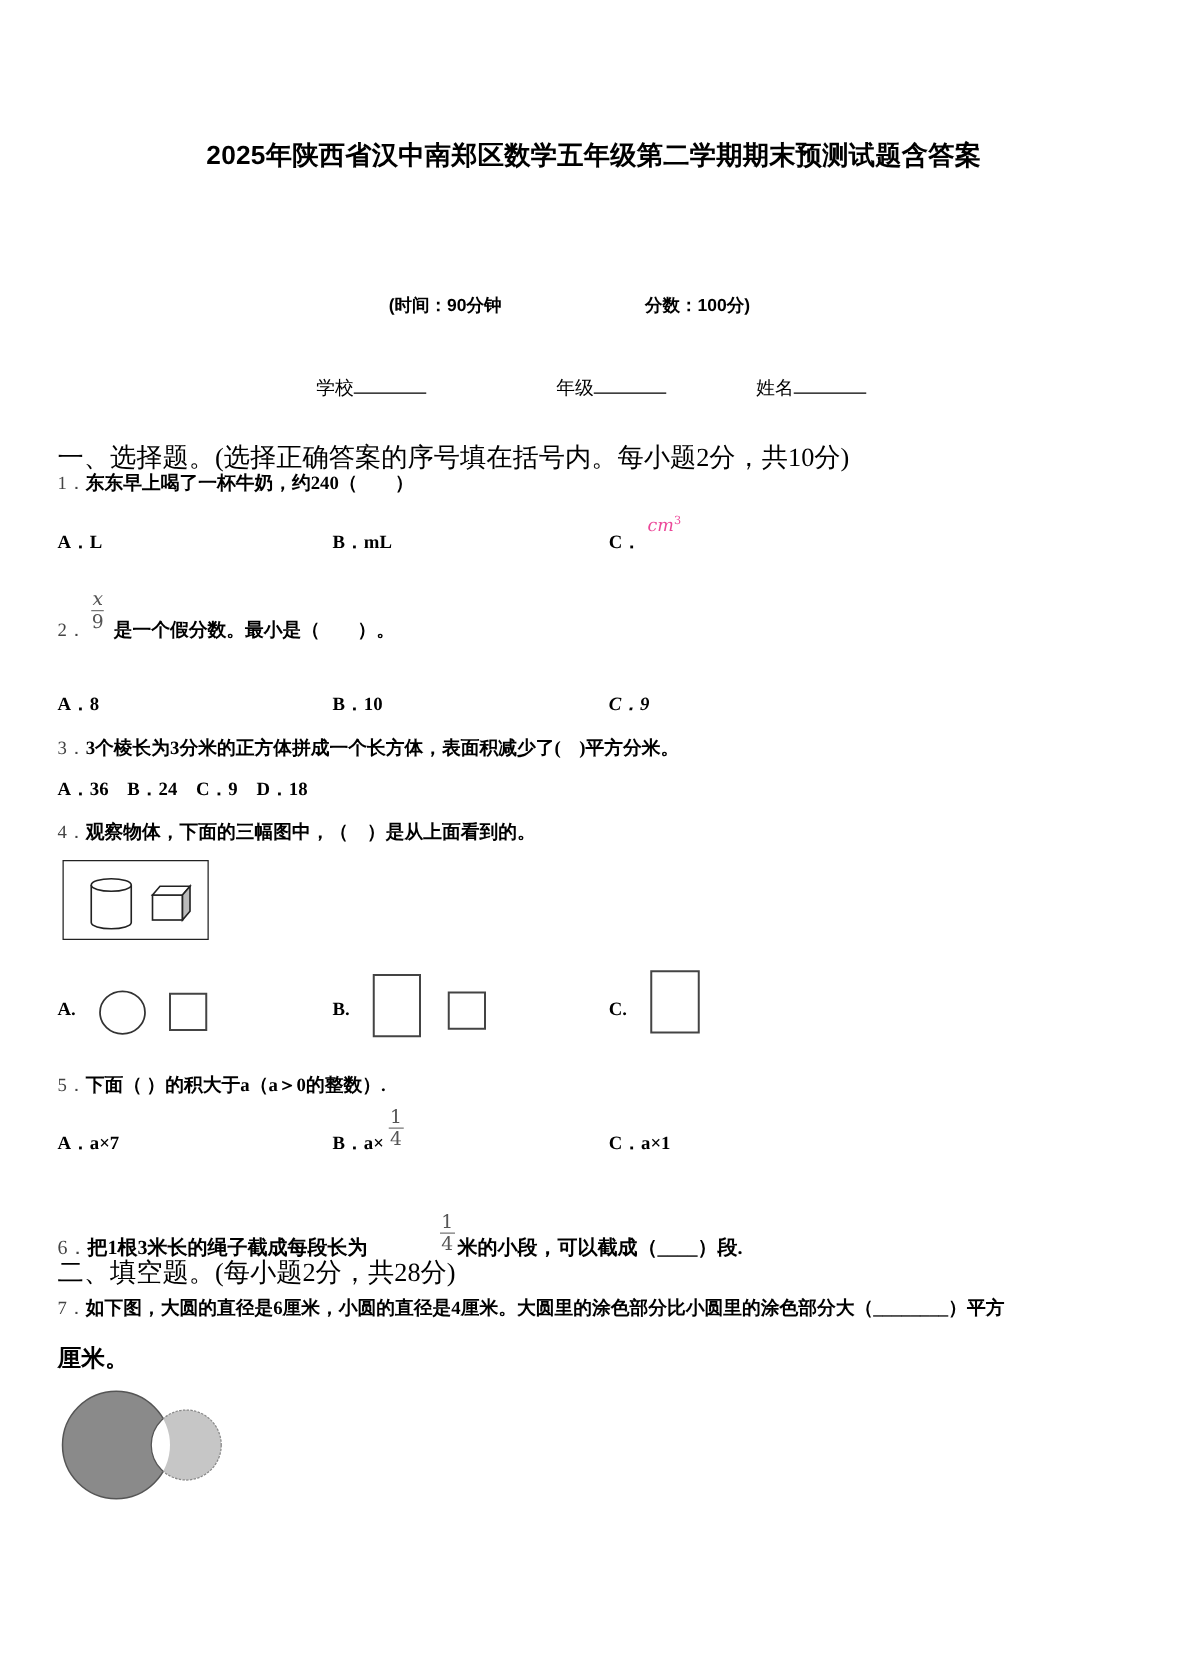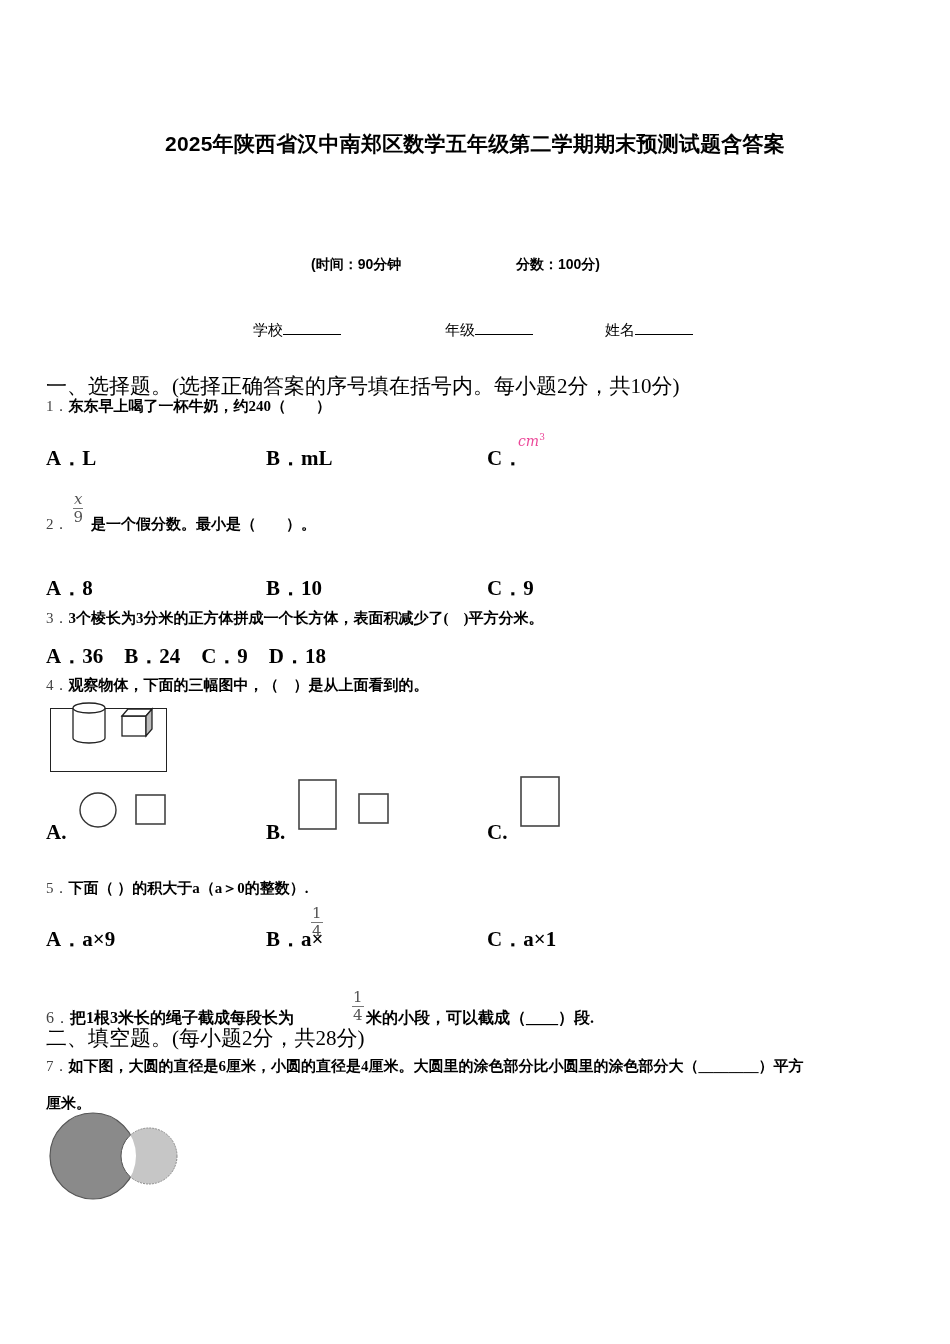--- a/index.html
+++ b/index.html
@@ -1,29 +1,29 @@
 <!DOCTYPE html>
 <html><head>
 <meta charset="utf-8">
 <style>
   html, body { margin: 0; padding: 0; background: #ffffff; }
   body { width: 950px; height: 1344px; position: relative; overflow: hidden;
          font-family: "Liberation Serif", "DejaVu Serif", serif; color: #000; }
-  .abs { position: absolute; white-space: nowrap; margin-top: 20px; }
+  .abs { position: absolute; white-space: nowrap; }
   .title { left: 0; width: 950px; top: 110px; text-align: center;
            font-family: "Liberation Sans", "DejaVu Sans", sans-serif;
            font-weight: bold; font-size: 21px; letter-spacing: 0.2px; }
   .subtitle { top: 236px; font-family: "Liberation Sans", "DejaVu Sans", sans-serif;
               font-weight: bold; font-size: 14px; }
   .info { top: 300px; font-family: "Liberation Sans", "DejaVu Sans", sans-serif; font-size: 15px; }
   .blank { display: inline-block; border-bottom: 1px solid #000; width: 58px; height: 14px; vertical-align: baseline; }
   .sec { font-size: 21px; }
   .q { font-size: 15px; font-weight: bold; }
   .qnum { font-weight: normal; color: #444; }
-  .opt { font-size: 21px; font-weight: bold; }
+  .opt { font-size: 15px; font-weight: bold; }
   .frac { display: inline-block; vertical-align: middle; text-align: center;
           font-family: "DejaVu Serif", serif; font-weight: normal; color: #555; line-height: 1; }
   .frac .n { display: block; border-bottom: 1px solid #777; padding: 0 1px 1px; font-size: 15px; }
   .frac .d { display: block; font-size: 15px; padding-top: 1px; }
   .cm { font-family: "DejaVu Serif", serif; font-style: italic; font-weight: normal; color: #ec4899; font-size: 14px; }
   .cm sup { font-size: 9px; font-style: normal; }
   .fig-box { left: 50px; top: 688px; width: 117px; height: 64px; border: 1.5px solid #222; box-sizing: border-box; }
   svg { position: absolute; overflow: visible; }
 </style>
 </head>
@@ -68,21 +68,21 @@
 <div class="abs" style="left:73px; top:472px;">
   <span class="frac"><span class="n" style="font-style:italic;">x</span><span class="d">9</span></span>
 </div>
 <div class="abs q" style="left:91px; top:495px;font-family:Liberation Serif, serif;">是一个假分数。最小是（　　）。</div>
 <div class="abs opt" style="left:46px; top:554px;">
   <span>A．</span><span>8</span>
 </div>
 <div class="abs opt" style="left:266px; top:554px;text-align:right;">
   <span>B．</span><span>10</span>
 </div>
-<div class="abs opt" style="left:487px; top:554px;">
+<div class="abs opt" style="left:487px; top:554px;font-style:italic;">
   <span>C．</span><span>9</span>
 </div>
 
 <div class="abs q" style="left:46px; top:589px;">
   <span class="qnum">3．</span><span>3个棱长为3分米的正方体拼成一个长方体，表面积减少了(　)平方分米。</span>
 </div>
 <div class="abs opt" style="left:46px; top:622px;">A．36　B．24　C．9　D．18</div>
 
 <div class="abs q" style="left:46px; top:656px;">
   <span class="qnum">4．</span><span>观察物体，下面的三幅图中，（　）是从上面看到的。</span>
@@ -114,21 +114,21 @@
 
 <div class="abs opt" style="left:487px; top:800px;">C.</div>
 <svg style="left:520px; top:775px;" width="45" height="55">
   <rect x="1" y="2" width="38" height="49" fill="none" stroke="#444" stroke-width="1.6"></rect>
 </svg>
 
 <div class="abs q" style="left:46px; top:859px;">
   <span class="qnum">5．</span><span>下面（ ）的积大于a（a＞0的整数）.</span>
 </div>
 <div class="abs opt" style="left:46px; top:905px;">
-  <span>A．</span><span>a×9</span>
+  <span>A．</span><span>a×7</span>
 </div>
 <div class="abs opt" style="left:266px; top:905px;">
   <span>B．</span><span>a×</span>
 </div>
 <div class="abs" style="left:311px; top:886px;">
   <span class="frac"><span class="n">1</span><span class="d">4</span></span>
 </div>
 <div class="abs opt" style="left:487px; top:905px;">
   <span>C．</span><span>a×1</span>
 </div>
@@ -139,21 +139,21 @@
   <span class="qnum">6．</span><span>把1根3米长的绳子截成每段长为</span>
 </div>
 <div class="abs" style="left:352px; top:970px;">
   <span class="frac"><span class="n">1</span><span class="d">4</span></span>
 </div>
 <div class="abs q" style="left:366px; top:988px; font-size:16px;">米的小段，可以截成（____）段.</div>
 
 <div class="abs q" style="left:46px; top:1037px; font-size:15px;">
   <span class="qnum">7．</span><span>如下图，大圆的直径是6厘米，小圆的直径是4厘米。大圆里的涂色部分比小圆里的涂色部分大（________）平方</span>
 </div>
-<div class="abs q" style="left:46px; top:1074px; font-size:15px;font-family:Liberation Serif, serif;">厘米。</div>
+<div class="abs q" style="left:46px; top:1074px; font-size:19px;font-family:Liberation Serif, serif;">厘米。</div>
 
 <svg style="left:50px; top:1110px;" width="135" height="95">
   <defs>
     <clipPath id="bigClip">
         <circle cx="43" cy="46" r="43"></circle>
       </clipPath>
   </defs>
   <circle cx="43" cy="46" r="43" fill="#8a8a8a" stroke="#555" stroke-width="1.2"></circle>
   <circle cx="99" cy="46" r="28" fill="#c6c6c6" stroke="#888" stroke-width="1" stroke-dasharray="2,1"></circle>
   <circle cx="99" cy="46" r="28" fill="#ffffff" stroke="#555" stroke-width="1" clip-path="url(#bigClip)"></circle>

